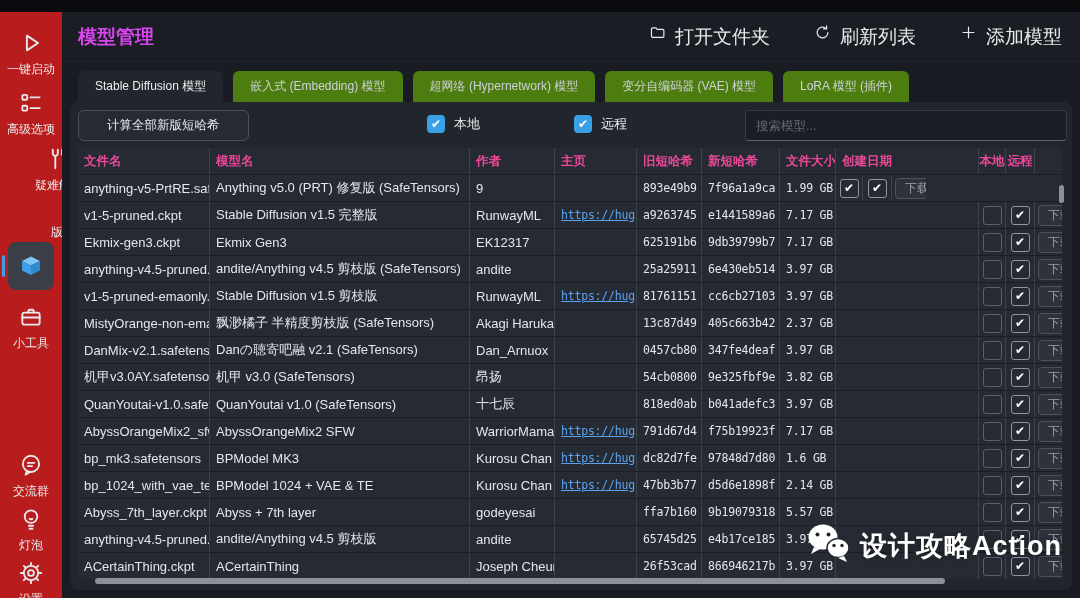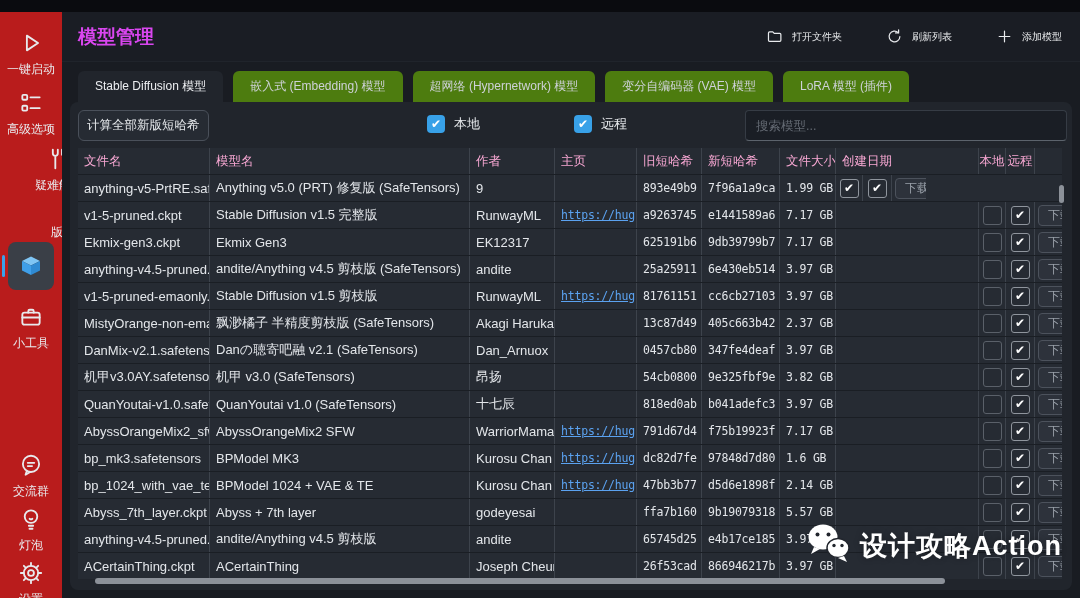--- a/index.html
+++ b/index.html
@@ -28,56 +28,56 @@
   .side-item.active::before{
     content:'';position:absolute;left:2px;top:13px;width:3px;height:22px;
     border-radius:2px;background:#3aa2ea;
   }
 
   
   .header{position:absolute;left:62px;top:12px;width:1018px;height:50px;background:#1a1d24;
     display:flex;align-items:center;border-bottom:1px solid #20242b;box-sizing:border-box}
   .header-title{margin-left:16px;font-size:19px;font-weight:700;color:#d946ef}
   .header-actions{margin-left:auto;display:flex;gap:44px;margin-right:18px}
-  .h-action{display:flex;align-items:center;gap:9px;font-size:10px;color:#e8eaec;cursor:pointer}
+  .h-action{display:flex;gap:9px;font-size:19px;color:#e8eaec;cursor:pointer}
   .h-action svg{width:17px;height:17px}
 
   
   .main{position:absolute;left:62px;top:62px;width:1018px;height:536px;background:#191c22}
   .tabs{position:absolute;left:16px;top:9px;display:flex;gap:10px}
   .tab{height:31px;padding:0 17px;border:none;border-radius:6px 6px 0 0;background:#4d7c0f;
     color:#ced2d8;font-size:12px;display:flex;align-items:center;cursor:pointer;white-space:nowrap;
     font-family:inherit}
   .tab.active{background:#21252c;color:#eceef1}
 
   .panel{position:absolute;left:8px;top:40px;width:1002px;height:488px;background:#21252c;border-radius:8px}
 
   
-  .hash-btn{position:absolute;left:8px;top:8px;height:31px;padding:0 8px;background:#262b33;
+  .hash-btn{position:absolute;left:8px;top:8px;height:31px;padding:0 28px;background:#262b33;
     border:1px solid #4a505a;border-radius:6px;color:#e6e9ec;font-size:12.5px;cursor:pointer;font-family:inherit}
   .cb-group{position:absolute;top:13px;display:flex;align-items:center;gap:9px}
   .cb-local{left:357px}
   .cb-remote{left:504px}
   .blue-cb{width:18px;height:18px;border-radius:4px;background:#38a1e8;display:flex;align-items:center;
     justify-content:center;color:#fff;font-size:12px;font-weight:700;cursor:pointer}
   .blue-cb.checked::after{content:'✔'}
   .cb-label{font-size:13px;color:#e6e9ec}
   .search-input{position:absolute;left:675px;top:8px;width:322px;height:31px;box-sizing:border-box;
     background:#1a1e25;border:1px solid #363c45;border-bottom:1px solid #5c636c;border-radius:4px;
     color:#dfe2e6;font-size:12.5px;padding:0 10px;outline:none;font-family:inherit}
   .search-input::placeholder{color:#646a73}
 
   
   .table-wrap{position:absolute;left:8px;top:46px;width:984px;height:433px;overflow:hidden}
   .thead,.tr{display:flex;background:#262b33;box-sizing:border-box}
   .thead{height:26px}
   .tr{height:27px;border-top:1px solid #1a1e24}
   .th,.td{box-sizing:border-box;border-right:1px solid #3d434c;display:flex;align-items:center;
     padding:0 6px;overflow:hidden;white-space:nowrap;flex:none}
-  .th{font-size:12.5px;font-weight:400;color:#f9a8d4}
+  .th{font-size:12.5px;font-weight:700;color:#ec4899}
   .td{font-size:13px;color:#e3e6ea}
   .w0{width:132px}.w1{width:260px}.w2{width:85px}.w3{width:82px}.w4{width:65px}
   .w5{width:78px}.w6{width:56px}.w7{width:143px}
   .w8{width:27px;justify-content:center;padding:0}
   .w9{width:29px;justify-content:center;padding:0}
   .w10{width:34px;border-right:none;padding:0}
   .mono{font-family:"DejaVu Sans Mono",monospace;font-size:11.5px;letter-spacing:-.2px}
   .home-link{color:#5ba2f0;text-decoration:underline;font-family:"DejaVu Sans Mono",monospace;
     font-size:11.5px;cursor:pointer;letter-spacing:-.2px}
   .cb{width:17px;height:17px;border:1px solid #5a6069;border-radius:3px;background:#262b33;

